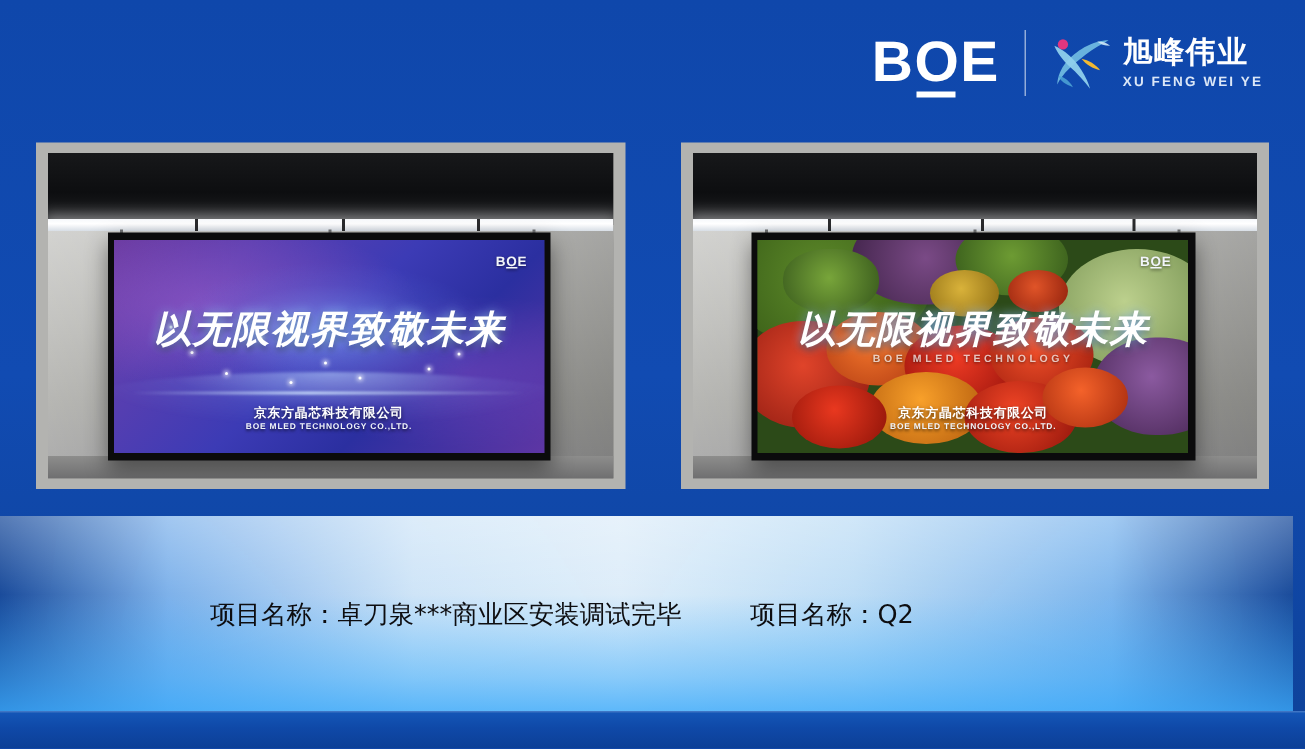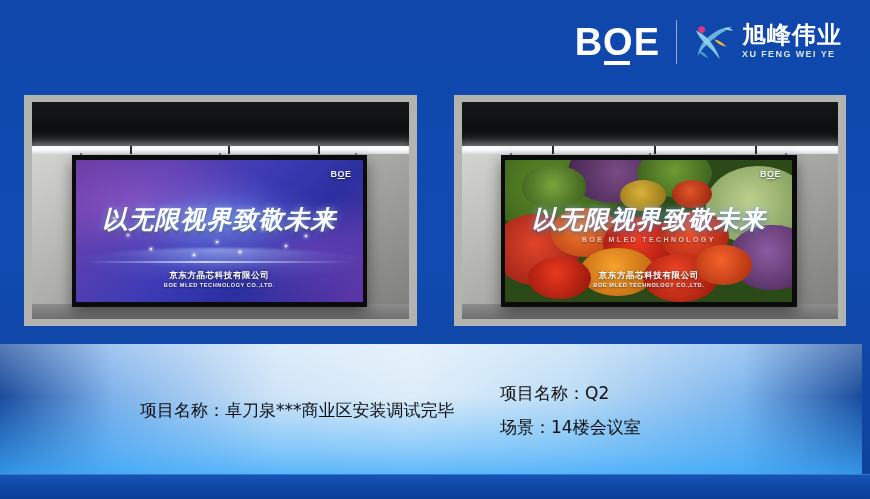--- a/index.html
+++ b/index.html
@@ -16,21 +16,21 @@
   .header{position:absolute;right:28px;top:18px;height:48px;display:flex;align-items:center;}
   .boe-logo{position:relative;display:flex;flex-direction:column;align-items:center;}
   .boe-text{font-size:38px;font-weight:bold;letter-spacing:1px;color:#ffffff;line-height:40px;
             font-family:"Liberation Sans",sans-serif;}
   .boe-underline{position:absolute;bottom:-3px;left:50%;transform:translateX(-50%);
                  width:26px;height:4px;background:#ffffff;}
   .logo-divider{width:1px;height:44px;background:rgba(255,255,255,.55);margin:0 16px;}
   .xf-logo{display:flex;align-items:center;}
   .xf-mark{width:42px;height:40px;margin-right:7px;flex:0 0 auto;}
   .xf-words{display:flex;flex-direction:column;justify-content:center;}
-  .xf-cn{font-size:24px;font-weight:bold;color:#ffffff;letter-spacing:1px;line-height:22px;}
+  .xf-cn{font-size:20px;font-weight:bold;color:#ffffff;letter-spacing:1px;line-height:22px;}
   .xf-en{font-size:9px;font-weight:bold;color:#dbe7f7;letter-spacing:1.4px;line-height:12px;margin-top:2px;}
 
   
   .photos{position:absolute;left:24px;top:95px;width:822px;height:231px;display:flex;gap:37px;}
   .frame{background:#b3b3b0;padding:7px 8px;box-sizing:border-box;flex:1 1 0;}
   .frame-inner{position:relative;width:100%;height:100%;overflow:hidden;background:#8e8e8a;}
 
   
   .ceiling{position:absolute;left:0;top:0;width:100%;height:22%;
            background:linear-gradient(180deg,#17181a 0%,#0d0e10 55%,#232426 100%);}
@@ -254,20 +254,19 @@
 
   <div class="caption">
     <div class="cap-grid">
 
       <div class="cap-col c1">
         <div class="cap-row"><span class="cap-label">项目名称：</span><span class="cap-value">卓刀泉***商业区安装调试完毕</span></div>
       </div>
 
       <div class="cap-col c2">
         <div class="cap-row"><span class="cap-label">项目名称：</span><span class="cap-value">Q2</span></div>
-        <div class="cap-row"><span class="cap-label">场景：</span><span class="cap-value">14楼会议室</span></div>
       </div>
     </div>
   </div>
 
   <div class="caption-bottom-edge"></div>
 
 </div>
 
 </body></html>

